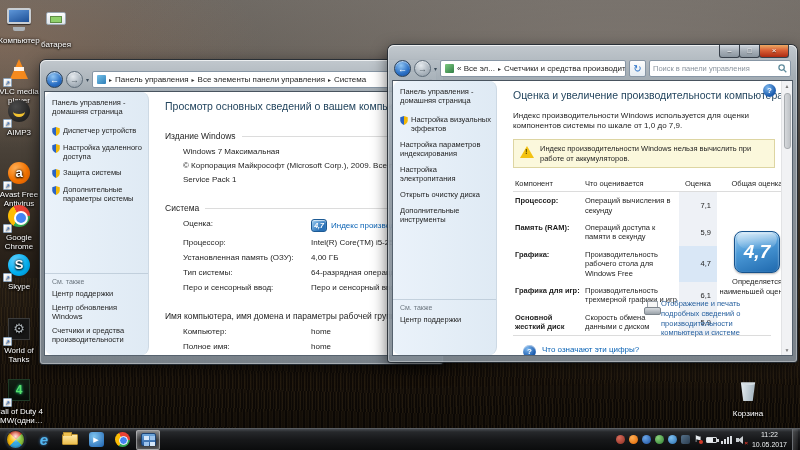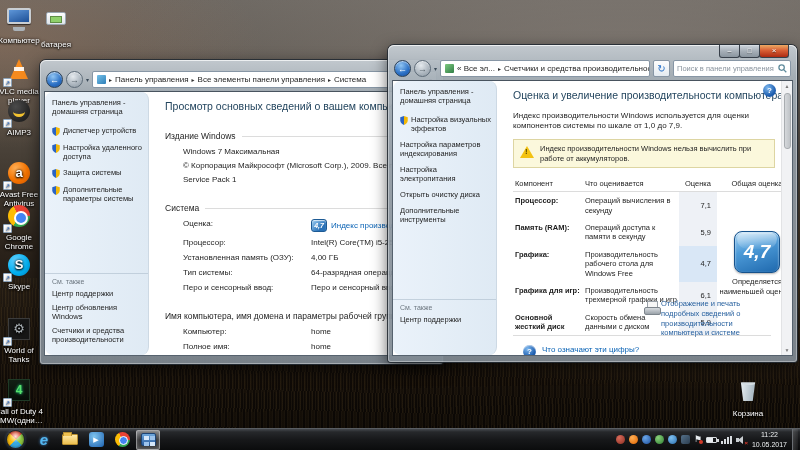--- a/index.html
+++ b/index.html
@@ -70,21 +70,21 @@
   .navbtn.back { background:radial-gradient(circle at 40% 30%, #90c5f3, #2a6fc4 60%, #1b4f9c); color:#fff; }
   .navbtn.fwd  { background:radial-gradient(circle at 40% 30%, #e5eaee, #aab4bd 60%, #8c97a1); color:#5d6871; border-color:#5d6b78; }
   .navdrop { font-size:6px; color:#3a4a58; }
   .crumbbar { flex:1; height:17px; background:#fff; border:1px solid #8796a5; border-radius:2px;
     display:flex; align-items:center; gap:3px; padding:0 4px; font-size:8px; color:#1e1e1e; overflow:hidden; white-space:nowrap; }
   .crumbbar .sep { font-size:6px; color:#333; }
   .crumbbar .bardrop { margin-left:auto; font-size:6px; color:#556; }
   .crumbicon { width:9px; height:9px; border-radius:1px; flex:0 0 auto; }
   .refreshbtn { width:17px; height:17px; border:1px solid #8796a5; border-radius:2px; background:linear-gradient(#fdfdfd,#e4ebf1);
     text-align:center; line-height:15px; font-size:10px; color:#2a72c8; flex:0 0 auto; }
-  .searchbox { width:118px; height:17px; border:1px solid #8796a5; border-radius:2px; background:#fff;
+  .searchbox { width:142px; height:17px; border:1px solid #8796a5; border-radius:2px; background:#fff;
     display:flex; align-items:center; padding:0 3px; flex:0 0 auto; }
   .searchbox input { border:none; outline:none; flex:1; font-size:7.5px; color:#333; font-family:"Liberation Sans",sans-serif; width:90px; }
   .searchbox input::placeholder { color:#8a949e; }
 
   .winbody { display:flex; background:#fff; border:1px solid #56626e; border-top-color:#49545f; overflow:hidden; }
 
   .sidebar { width:104px; flex:0 0 auto; background:linear-gradient(90deg,#eaf2fa,#dfeaf4); border-right:1px solid #cdd9e4;
     padding:6px 5px 6px 7px; position:relative; font-size:7.5px; color:#1e1e1e;border-radius:8px; }
   .sbitem { margin-bottom:7px; line-height:1.2; display:flex; gap:3px; cursor:pointer; }
   .sbitem .shield { flex:0 0 auto; margin-top:1px; }

